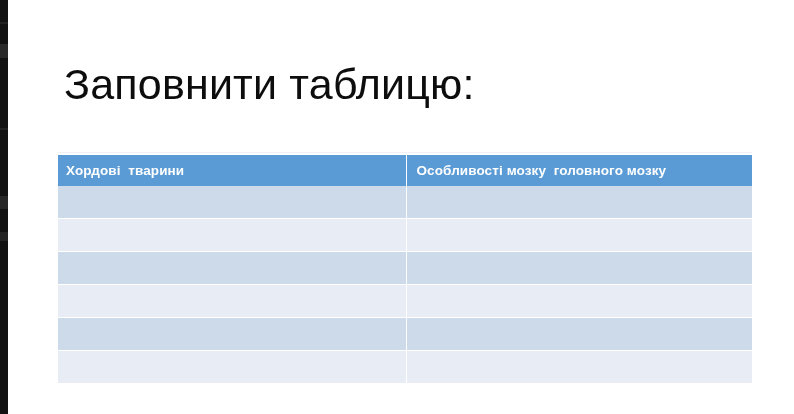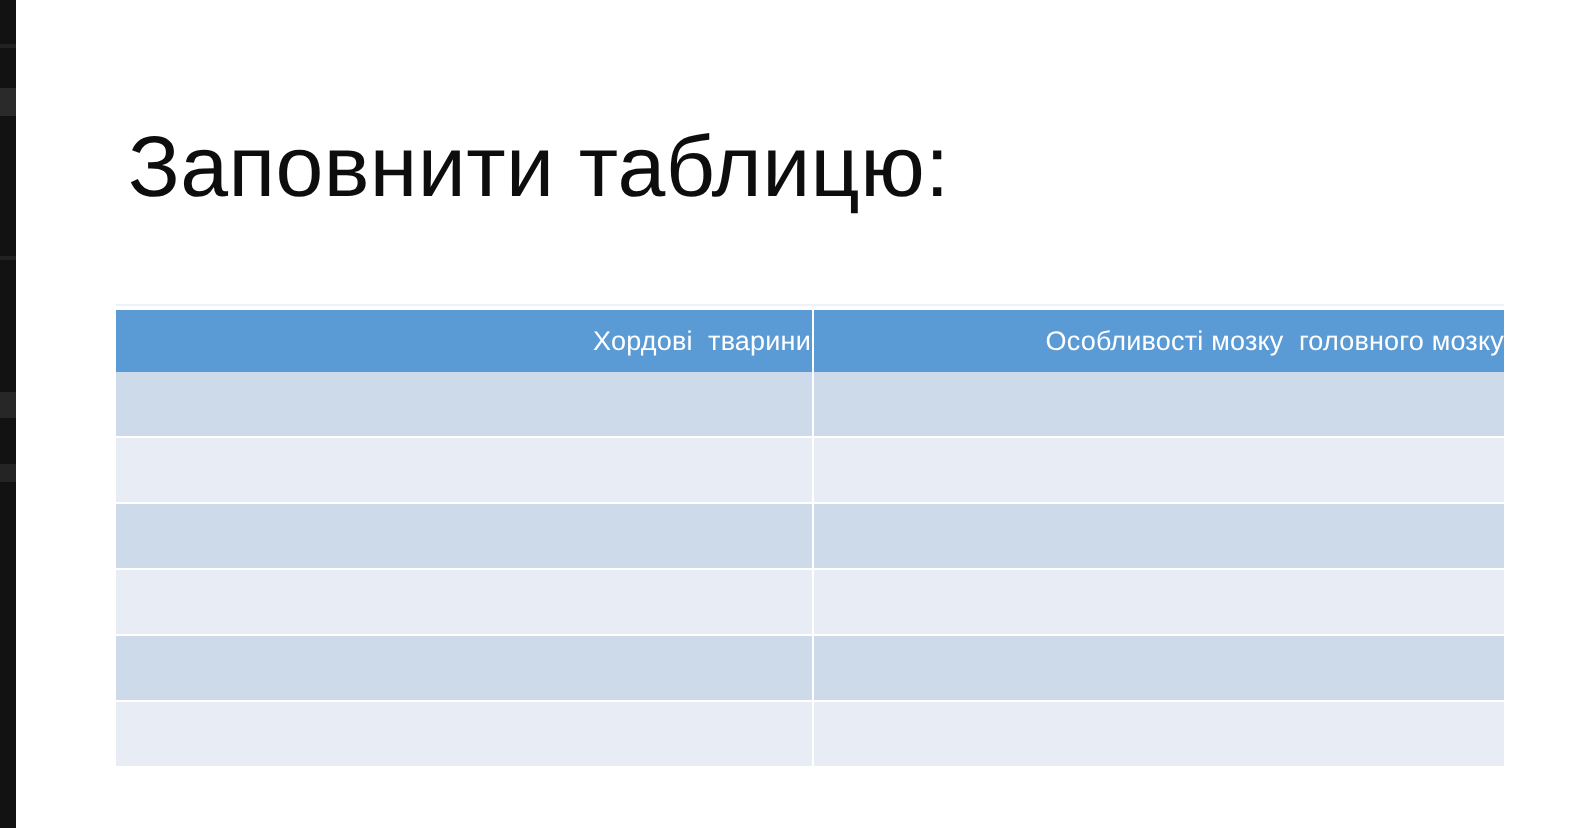--- a/index.html
+++ b/index.html
@@ -70,22 +70,22 @@
     table-layout: fixed;
   }
   #data-table col.c1 { width: 348px; }
   #data-table col.c2 { width: 346px; }
 
   #data-table thead th {
     height: 31px;
     background: #5b9bd5;
     color: #ffffff;
     font-size: 13.5px;
-    font-weight: normal;
-    text-align: right;
+    font-weight: bold;
+    text-align: left;
     padding: 0 0 0 8px;
     border: none;
     border-right: 1px solid #ffffff;
     white-space: pre;
     vertical-align: middle;
     letter-spacing: 0.1px;
   }
   #data-table thead th:last-child {
     border-right: none;
     padding-left: 10px;

